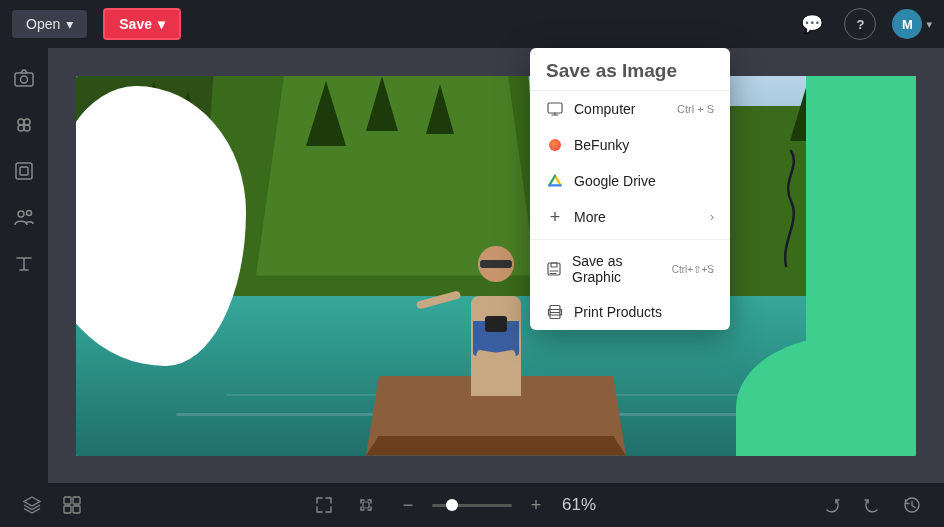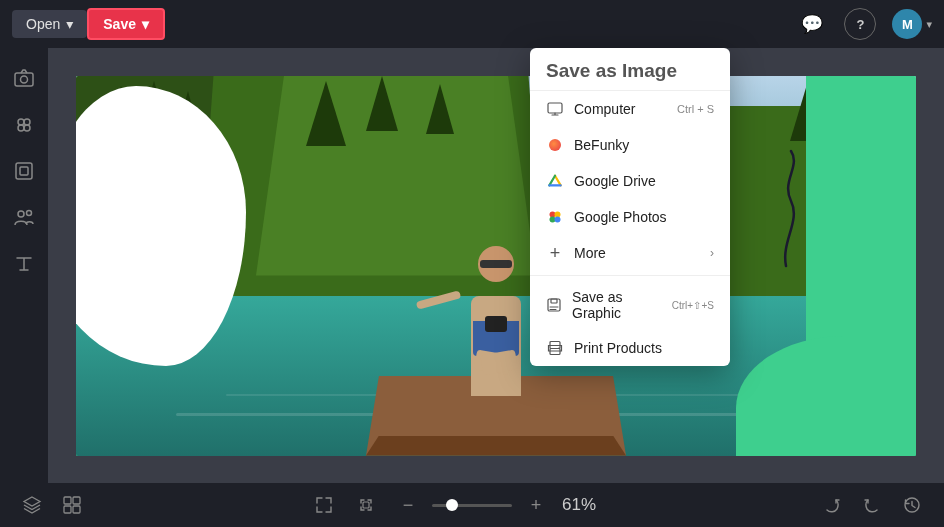--- a/index.html
+++ b/index.html
@@ -44,21 +44,21 @@
       border-radius: 1px;
     }
     .app-title {
       font-size: 15px;
       font-weight: 500;
       color: #e0e0e0;
     }
     .topbar-center {
       display: flex;
       align-items: center;
-      gap: 0;
+      gap: 16px;
     }
     .btn-open {
       background: #3a3d4a;
       border: none;
       color: #e0e0e0;
       padding: 6px 14px;
       border-radius: 4px;
       font-size: 14px;
       cursor: pointer;
       display: flex;
@@ -469,31 +469,20 @@
         <svg width="16" height="14" viewBox="0 0 16 14" fill="none">
           <path d="M8 1 L14.5 12 L1.5 12 Z" fill="none" stroke="#555" stroke-width="1"></path>
           <path d="M8 1 L14.5 12" stroke="#fbbc04" stroke-width="2.5" stroke-linecap="round"></path>
           <path d="M8 1 L1.5 12" stroke="#34a853" stroke-width="2.5" stroke-linecap="round"></path>
           <path d="M1.5 12 L14.5 12" stroke="#4285f4" stroke-width="2.5" stroke-linecap="round"></path>
         </svg>
       </span>
       <span>Google Drive</span>
     </div>
 
-    <div class="dropdown-item">
-      <span class="item-icon">
-        <svg width="16" height="16" viewBox="0 0 16 16" fill="none">
-          <circle cx="5.5" cy="5.5" r="3" fill="#ea4335"></circle>
-          <circle cx="10.5" cy="5.5" r="3" fill="#fbbc04"></circle>
-          <circle cx="5.5" cy="10.5" r="3" fill="#34a853"></circle>
-          <circle cx="10.5" cy="10.5" r="3" fill="#4285f4"></circle>
-        </svg>
-      </span>
-      <span>Google Photos</span>
-    </div>
 
     <div class="dropdown-item">
       <span class="item-icon" style="font-size:18px;color:#555;font-weight:300;">+</span>
       <span>More</span>
       <span class="item-chevron">›</span>
     </div>
 
     <div class="dropdown-divider"></div>
 
     <div class="dropdown-item">

